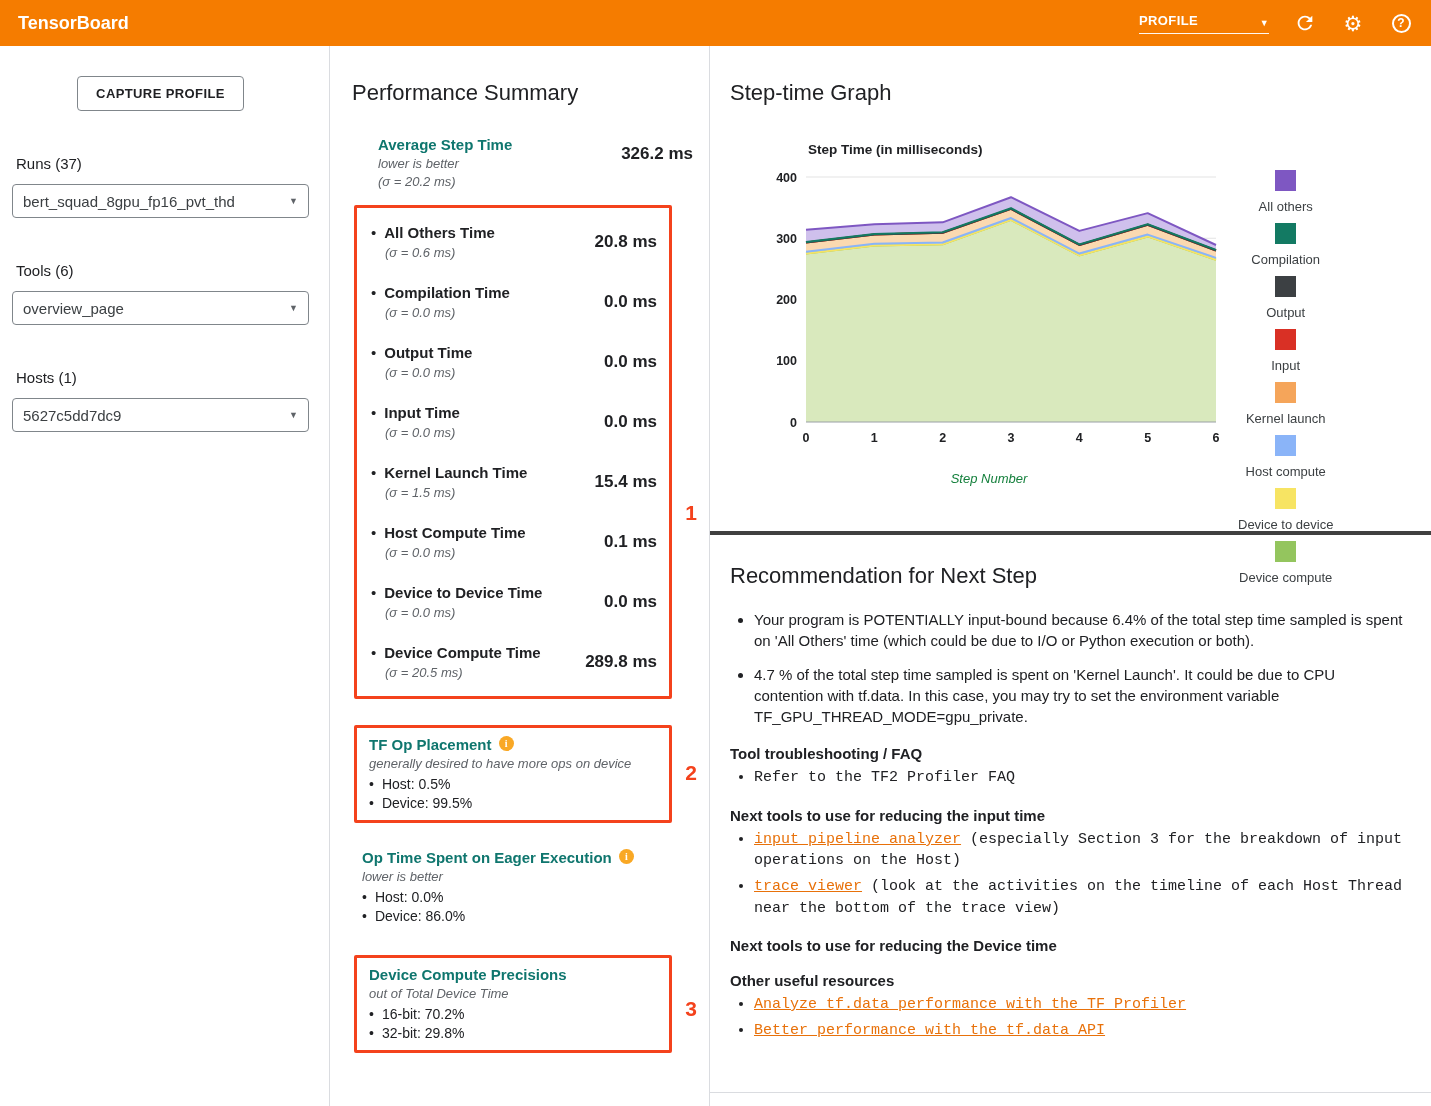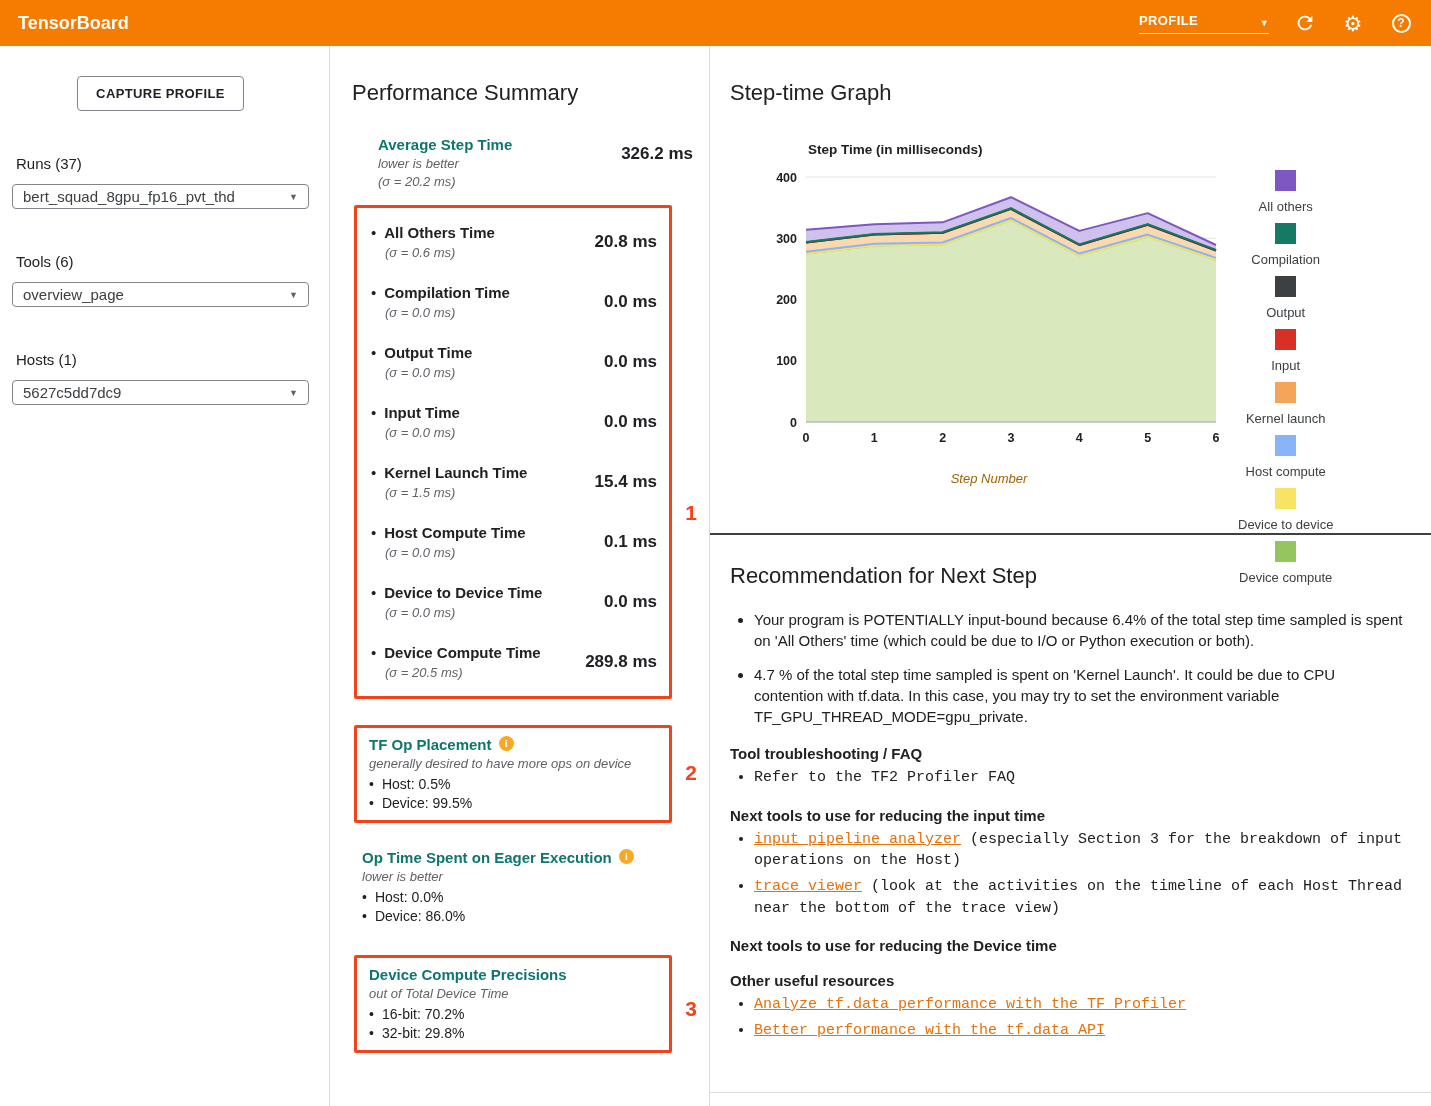--- a/index.html
+++ b/index.html
@@ -24,21 +24,21 @@
 
   
   .main { flex:1; display:flex; min-height:0; }
   .sidebar { width:330px; flex:0 0 330px; border-right:1px solid #dadce0;
     padding:30px 20px 0 12px; }
   .capture-btn { display:block; margin:0 auto; background:#fff; cursor:pointer;
     border:1px solid #80868b; border-radius:4px; padding:9px 18px;
     font-family:"Liberation Sans",sans-serif; font-size:13px; font-weight:600;
     letter-spacing:.4px; color:#202124; }
   .field-label { font-size:15px; color:#202124; margin:44px 0 12px 4px; }
-  .select-box { height:25px; border:1px solid #80868b; border-radius:4px; cursor:pointer;
+  .select-box { height:34px; border:1px solid #80868b; border-radius:4px; cursor:pointer;
     display:flex; align-items:center; justify-content:space-between; padding:0 10px;
     font-size:15px; color:#3c4043; background:#fff; }
   .select-box .caret { font-size:9px; color:#5f6368; }
 
   
   .middle { width:380px; flex:0 0 380px; border-right:1px solid #dadce0;
     padding:34px 0 0 22px; overflow:hidden; }
   .col-heading { font-size:22px; font-weight:500; color:#202124; }
   .avg-row { display:flex; justify-content:space-between; align-items:flex-start;
     padding:0 16px 0 26px; margin:30px 0 16px; }
@@ -63,26 +63,26 @@
   .info-icon::before { content:"i"; color:#fff; font-size:10px; font-weight:700;
     font-family:"Liberation Serif",serif; }
   .block-list { list-style:none; margin-top:3px; }
   .block-list li { font-size:14px; color:#202124; padding:1.5px 0; }
   .block-list li::before { content:"•"; margin-right:8px; }
   .plain-block { margin:26px 0 4px 10px; }
   .box3 { margin-top:30px; }
 
   
   .right { flex:1; min-width:0; display:flex; flex-direction:column; }
-  .graph-section { padding:34px 24px 20px 20px; border-bottom:2px solid #404040;
+  .graph-section { padding:34px 24px 20px 20px; border-bottom:4px solid #404040;
     height:489px; flex:0 0 auto; }
   .chart-area { margin:36px 0 0 24px; display:flex; }
   .chart-title { font-size:13.5px; font-weight:700; color:#202124; margin:0 0 10px 54px; }
   .tick { font-family:"Liberation Sans",sans-serif; font-size:12.5px; font-weight:700; fill:#202124; }
-  .x-axis-label { font-size:13px; font-style:italic; color:#a16207; text-align:center;
+  .x-axis-label { font-size:13px; font-style:italic; color:#15803d; text-align:center;
     width:470px; margin-top:10px; }
   .legend { margin:28px 0 0 14px; display:flex; flex-direction:column; gap:9px; }
   .legend-item { display:flex; align-items:center; gap:8px; cursor:pointer;flex-direction:column; }
   .legend-swatch { width:21px; height:10px; flex:0 0 21px; }
   .legend-label { font-size:13px; color:#3c4043; }
 
   .rec-section { padding:28px 24px 20px 20px; border-bottom:1px solid #dadce0;
     min-height:558px; }
   .rec-section .col-heading { margin-bottom:20px; }
   .rec-bullets { padding-left:24px; margin-bottom:16px; max-width:690px; }

